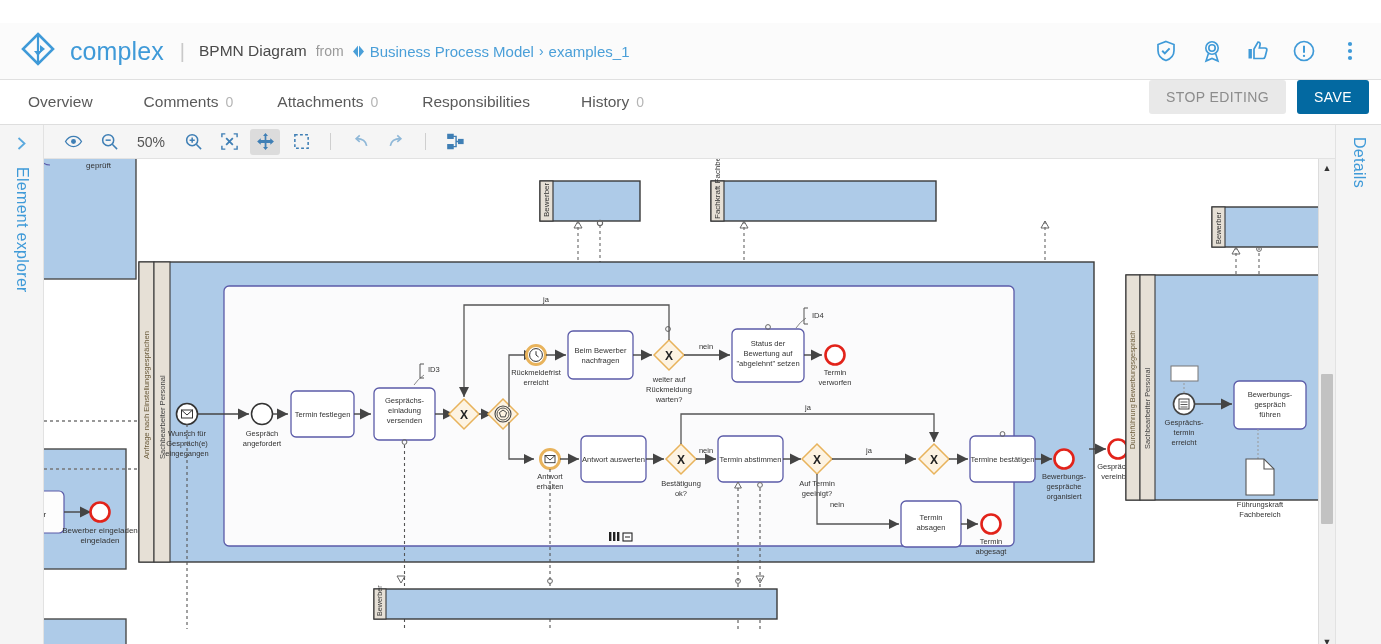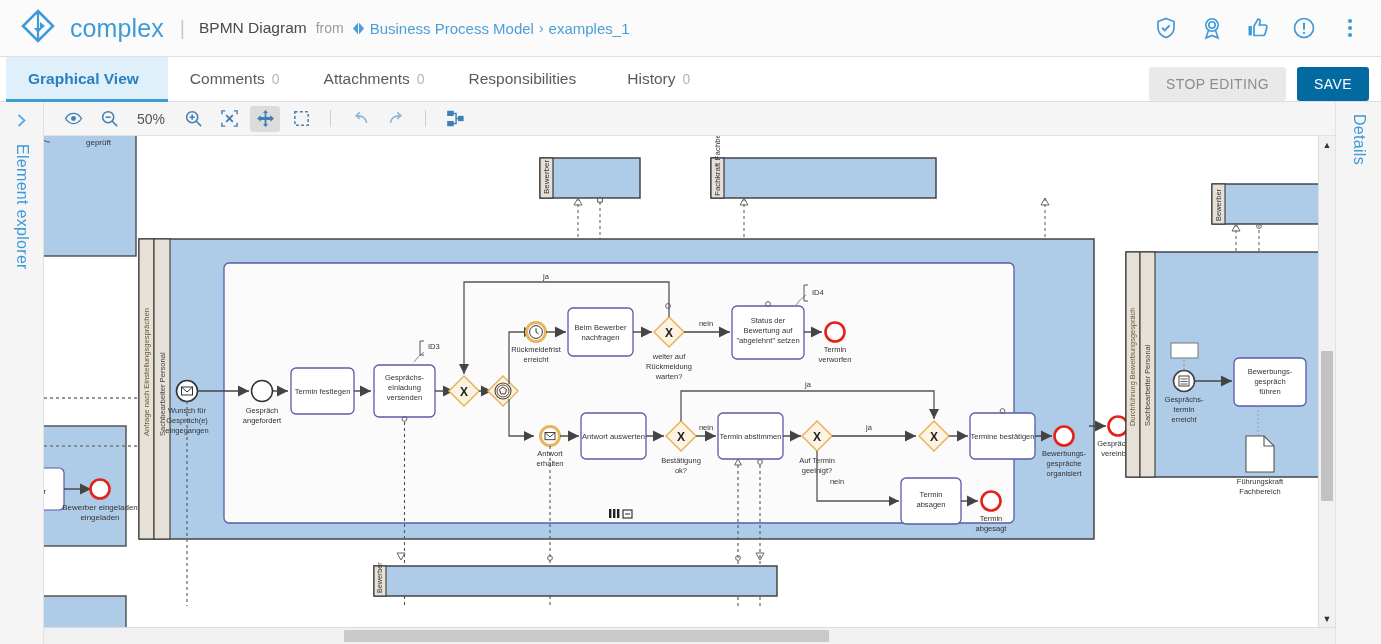--- a/index.html
+++ b/index.html
@@ -11,20 +11,21 @@
   }
 
   
   .header {
     height: 57px;
     background: #fbfbfb;
     border-bottom: 1px solid #e0e0e0;
     display: flex;
     align-items: center;
     padding: 0 14px 0 16px;
+    margin-top: 23px;
   }
   .logo { width: 44px; height: 44px; flex: 0 0 44px; display:flex; align-items:center; justify-content:center; }
   .doc-title {
     font-size: 25px;
     color: #3f9ad8;
     margin-left: 10px;
     letter-spacing: .1px;
   }
   .hdr-sep {
     color: #c9c9c9;
@@ -62,21 +63,21 @@
   .tab .cnt { color: #b5b5b5; font-size: 14px; margin-left: 7px; }
   .tab.active {
     background: #dff0fa;
     color: #2a7fc0;
     font-weight: bold;
   }
   .tab.active::after {
     content: ""; position: absolute; left: 0; right: 0; bottom: -1px; height: 3px; background: #3f9ad8;
   }
   .tab-spacer { flex: 1 1 auto; }
-  .tab-actions { display:flex; align-items:flex-end; gap:11px; padding: 0 12px 0 0; }
+  .tab-actions { display:flex; align-items:flex-start; gap:11px; padding: 0 12px 0 0; }
   .btn {
     font-size: 14px;
     padding: 9px 17px;
     border: none;
     border-radius: 3px;
     cursor: pointer;
     letter-spacing: .4px;
     font-family: "Liberation Sans", sans-serif;
   }
   .btn-secondary { background: #e9e9e9; color: #8c8c8c; }
@@ -205,22 +206,22 @@
       <svg width="24" height="24" viewBox="0 0 24 24" fill="#3f9ad8">
         <circle cx="12" cy="5" r="2.1"></circle>
           <circle cx="12" cy="12" r="2.1"></circle>
           <circle cx="12" cy="19" r="2.1"></circle>
       </svg>
     </div>
   </div>
 </div>
 
 <div class="tabbar">
-  <div class="tab active">
-    <span>Graphical View</span>
+  <div class="tab">
+    <span>Overview</span>
     <span class="cnt"></span>
   </div>
   <div class="tab">
     <span>Comments</span>
     <span class="cnt">0</span>
   </div>
   <div class="tab">
     <span>Attachments</span>
     <span class="cnt">0</span>
   </div>

